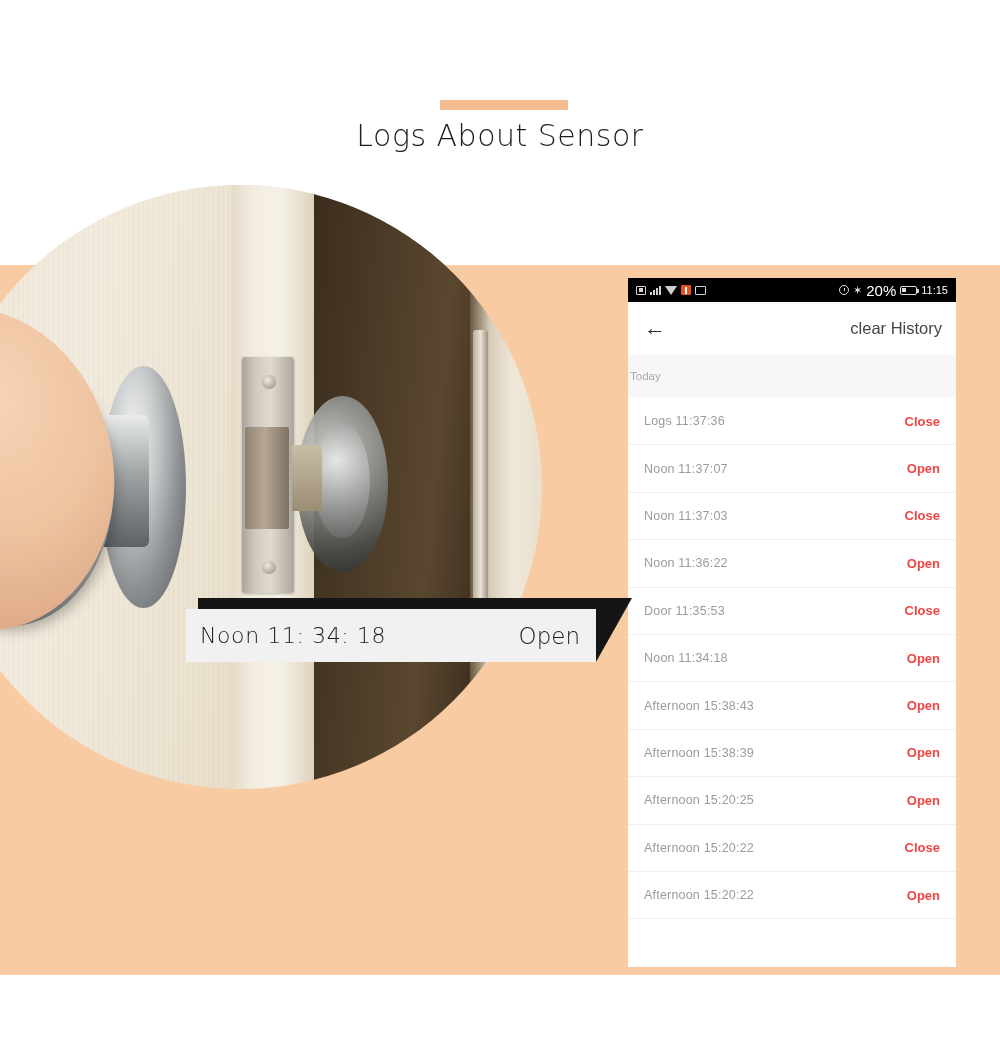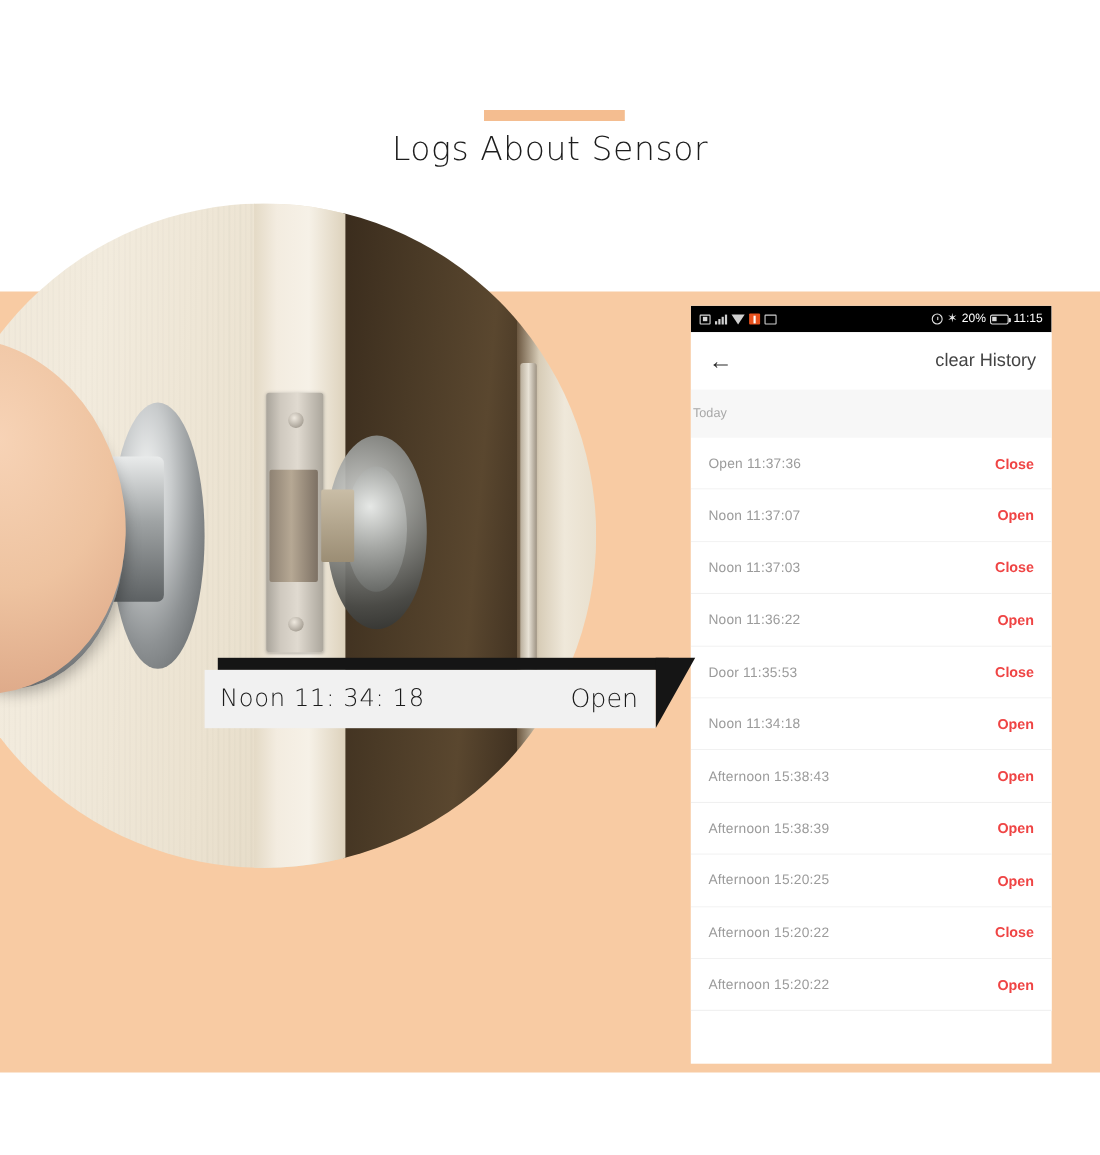--- a/index.html
+++ b/index.html
@@ -324,21 +324,21 @@
     width: 10px; height: 10px; border: 1.4px solid #e0e0e0; border-radius: 50%;
     position: relative;
   }
   .sb-clock::after {
     content:""; position:absolute; left:3.5px; top:1.5px;
     width:1.2px; height:3.5px; background:#e0e0e0;
   }
   .sb-bt {
     font-size: 11px; line-height: 11px; color:#e6e6e6;
   }
-  .sb-pct { font-size: 11px; letter-spacing: 0; }
+  .sb-pct { font-size: 15px; letter-spacing: 0; }
   .sb-batt {
     width: 17px; height: 9px;
     border: 1.4px solid #dcdcdc;
     border-radius: 2px;
     position: relative;
   }
   .sb-batt::after{
     content:""; position:absolute; right:-3.2px; top:2px;
     width:2px; height:4px; background:#dcdcdc; border-radius:0 1px 1px 0;
   }
@@ -483,21 +483,21 @@
     <div class="appbar">
       <span class="back-arrow">←</span>
       <span class="appbar-action">clear History</span>
     </div>
 
     <div class="list">
 
       <div class="group-header">Today</div>
 
       <div class="log-row">
-        <span class="log-time">Open  11:37:36</span>
+        <span class="log-time">Logs  11:37:36</span>
         <span class="log-state">Close</span>
       </div>
       <div class="log-row">
         <span class="log-time">Noon  11:37:07</span>
         <span class="log-state">Open</span>
       </div>
       <div class="log-row">
         <span class="log-time">Noon  11:37:03</span>
         <span class="log-state">Close</span>
       </div>

